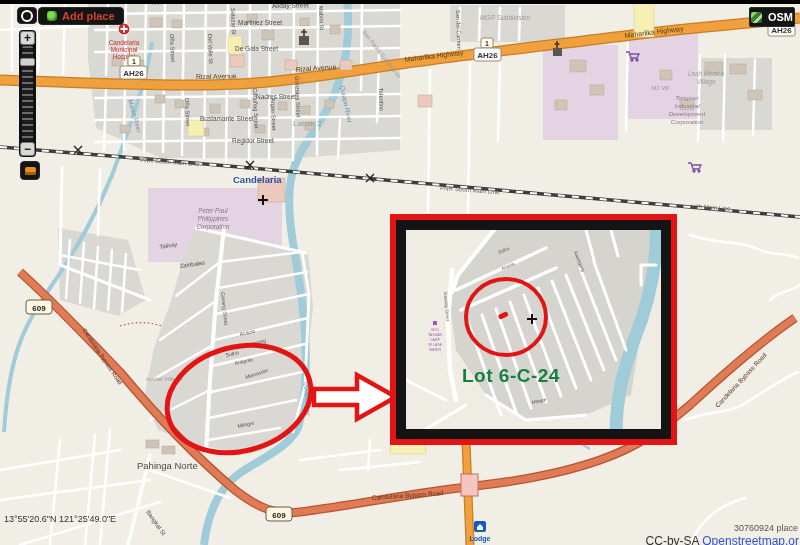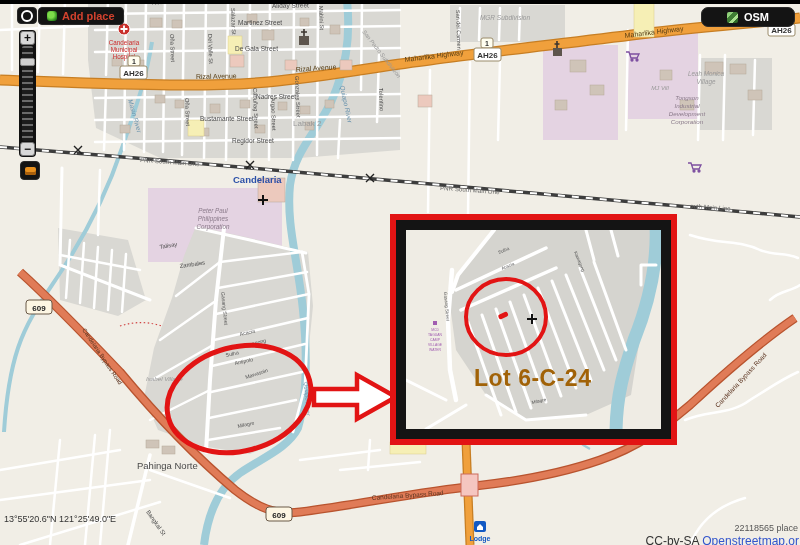--- a/index.html
+++ b/index.html
@@ -9,21 +9,21 @@
   svg text{user-select:none;}
   
   .blackbtn{position:absolute;background:#141414;border:1px solid #2a2a2a;border-radius:4px;
             display:flex;align-items:center;justify-content:center;z-index:40;cursor:pointer;}
   #locateBtn{left:17px;top:7px;width:18px;height:15px;}
   #locateBtn .ring{width:8px;height:8px;border:2px solid #fff;border-radius:50%;}
   #addPlaceBtn{left:38px;top:7px;height:16px;padding:0 8px;gap:5px;border-radius:4px;}
   #addPlaceBtn .gicon{width:10px;height:10px;border-radius:3px;
       background:radial-gradient(circle at 40% 40%, #7ddc4a 0 35%, #2f8a1f 70%, #155c0e 100%);}
   #addPlaceBtn .lbl{color:#d2422e;font-size:11px;font-weight:bold;line-height:1;text-align:center;}
-  #osmBtn{right:5px;top:7px;height:18px;padding:0 25px;gap:6px;border-radius:7px;}
+  #osmBtn{right:5px;top:7px;height:18px;padding:0 1px;gap:6px;border-radius:2px;}
   #osmBtn .micon{width:11px;height:11px;border-radius:2px;
       background:linear-gradient(135deg,#8fd07a 0 30%,#3f7d34 30% 55%,#a8e08f 55% 75%,#2f6b28 75%);}
   #osmBtn .lbl{color:#fff;font-size:11px;font-weight:bold;line-height:1;}
   #poiBtn{left:20px;top:161px;width:18px;height:17px;}
   #poiBtn .crate{width:11px;height:8px;background:#e8901e;border-radius:2px;
       box-shadow:inset 0 -3px 0 #a85f0c;}
   
   #zoomSlider{position:absolute;left:19px;top:30px;width:17px;z-index:40;background:#111;
               border-radius:4px;padding:1px;box-sizing:border-box;}
   #zoomSlider .zbtn{width:15px;height:14px;margin:0 auto;background:#d8d8d8;border:1px solid #777;
@@ -31,21 +31,21 @@
       justify-content:center;line-height:1;cursor:pointer;box-sizing:border-box;}
   #ztrack{position:relative;width:11px;height:95px;margin:1px auto;background:#1c1c1c;
       background-image:repeating-linear-gradient(to bottom,#6a6a6a 0 2px,#1c1c1c 2px 6px);
       border-radius:2px;}
   #zhandle{position:absolute;left:-2px;top:12px;width:15px;height:8px;background:#d0d0d0;
       border:1px solid #888;border-radius:2px;box-sizing:border-box;cursor:grab;}
   
   #inset{position:absolute;left:390px;top:214px;width:287px;height:231px;box-sizing:border-box;
          border:6px solid #e21414;background:#141414;padding:10px;z-index:20;}
   #insetMap{position:relative;width:255px;height:199px;background:#efece4;overflow:hidden;}
-  #lotLabel{position:absolute;left:68px;top:135px;color:#a16207;font-size:23px;font-weight:800;
+  #lotLabel{position:absolute;left:56px;top:135px;color:#15803d;font-size:19px;font-weight:800;
             letter-spacing:.5px;white-space:nowrap;}
   
   #coords{position:absolute;left:4px;top:514px;font-size:9px;color:#333;z-index:35;}
   #placeInfo{position:absolute;right:2px;top:523px;font-size:9px;color:#555;z-index:35;text-align:right;}
   #attrib{position:absolute;right:1px;top:534px;font-size:12px;color:#333;z-index:35;text-align:right;}
   #attrib .link{color:#3355cc;}
 </style>
 </head>
 <body>
 
@@ -401,19 +401,19 @@
     <div id="zhandle"></div>
   </div>
   <div class="zbtn">−</div>
 </div>
 
 <div id="poiBtn" class="blackbtn">
   <span class="crate"></span>
 </div>
 
 <div id="coords">13°55'20.6"N 121°25'49.0"E</div>
-<div id="placeInfo">22118565 place</div>
+<div id="placeInfo">30760924 place</div>
 <div id="attrib">
   <span>CC-by-SA</span>
   <span class="link">Openstreetmap.or</span>
 </div>
 
 </div>
 
 </body></html>

